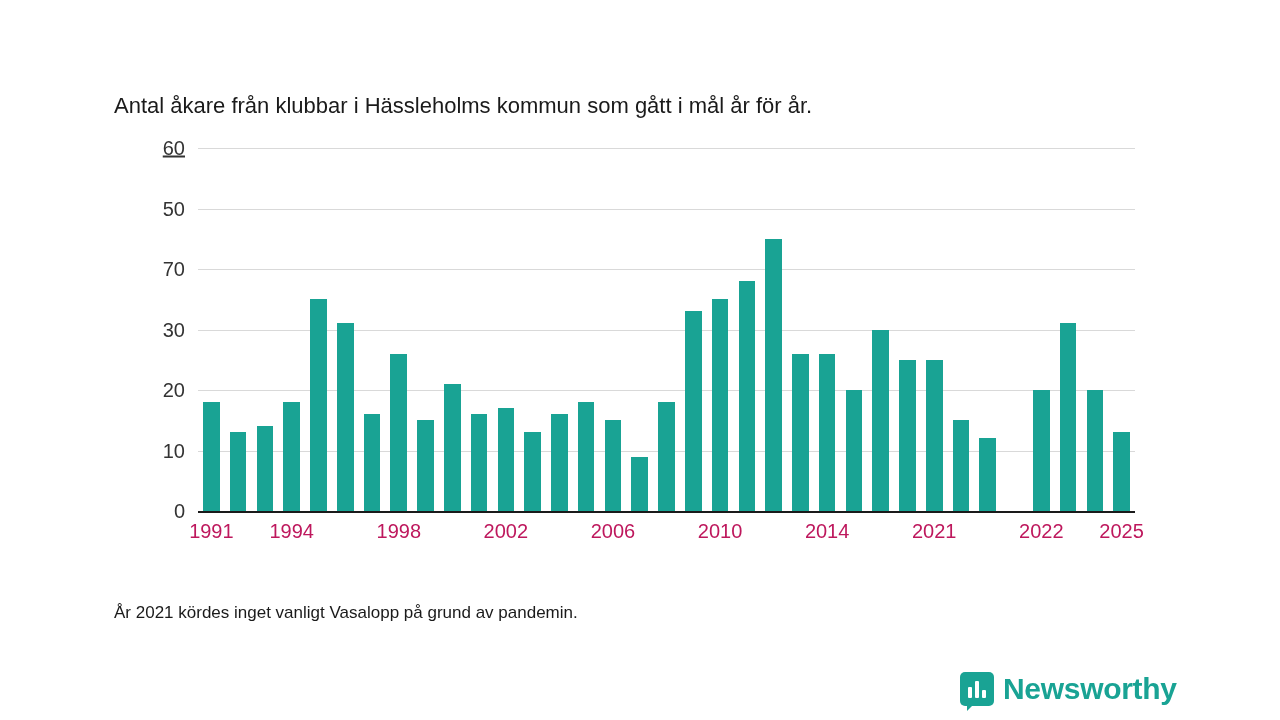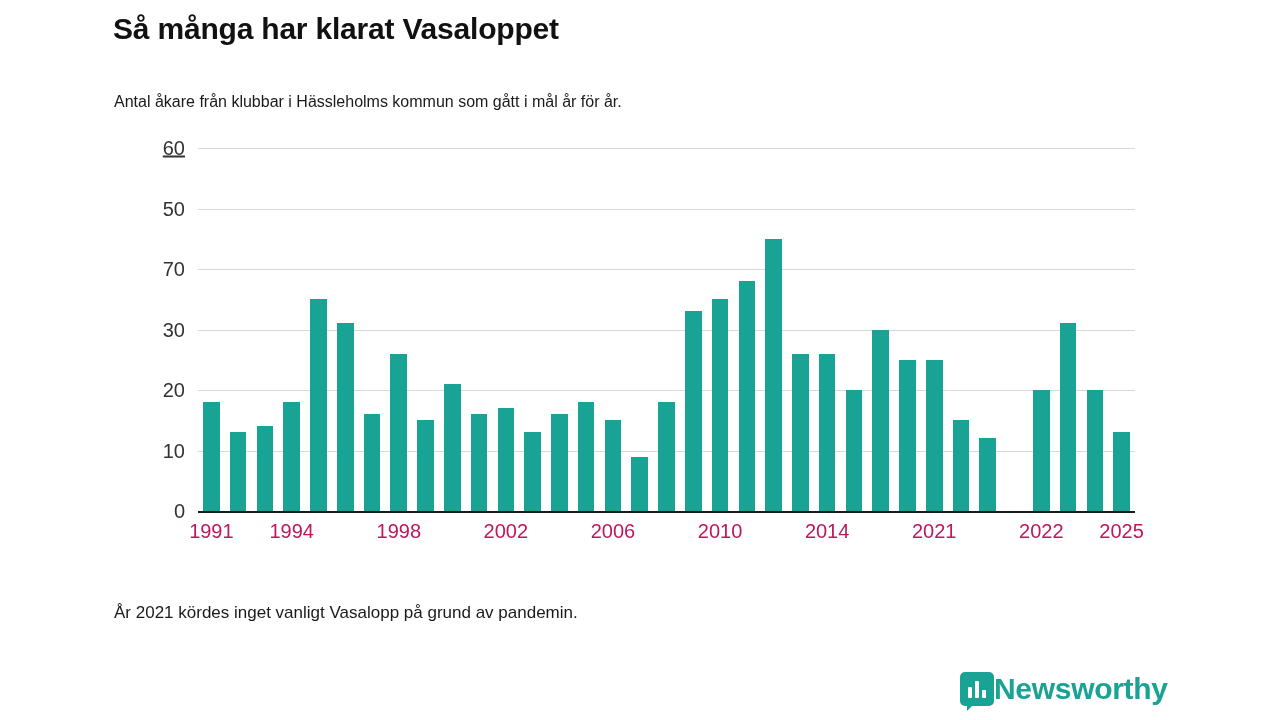--- a/index.html
+++ b/index.html
@@ -29,21 +29,21 @@
     font-weight: bold;
     letter-spacing: -0.2px;
     color: #111111;
     white-space: nowrap;
   }
 
   .subtitle {
     position: absolute;
     left: 114px;
     top: 93px;
-    font-size: 16px;
+    font-size: 22px;
     font-weight: normal;
     color: #1a1a1a;
     white-space: nowrap;
   }
 
   .chart-area {
     position: absolute;
     left: 113px;
     top: 148px;
     width: 1030px;
@@ -129,20 +129,21 @@
     color: #1a1a1a;
     white-space: nowrap;
   }
 
   .logo {
     position: absolute;
     left: 960px;
     top: 672px;
     display: flex;
     align-items: center;
+    gap: 9px;
   }
   .logo-mark {
     width: 34px;
     height: 34px;
     background: #19a394;
     border-radius: 5px;
     position: relative;
   }
   .logo-mark .tail {
     position: absolute;
@@ -171,21 +172,20 @@
     color: #19a394;
     letter-spacing: -0.3px;
     white-space: nowrap;
   }
 </style>
 </head>
 <body>
 
 <div class="page">
 
-  <div class="title">Så många har klarat Vasaloppet</div>
   <div class="subtitle">Antal åkare från klubbar i Hässleholms kommun som gått i mål år för år.</div>
 
   <div class="chart-area">
     <div class="y-labels">
         <div class="y-label" style="top: 363px;">0</div>
         <div class="y-label" style="top: 302.5px;">10</div>
         <div class="y-label" style="top: 242px;">20</div>
         <div class="y-label" style="top: 181.5px; margin-left: 15px;">30</div>
         <div class="y-label" style="top: 121px;">70</div>
         <div class="y-label" style="top: 60.5px;">50</div>

